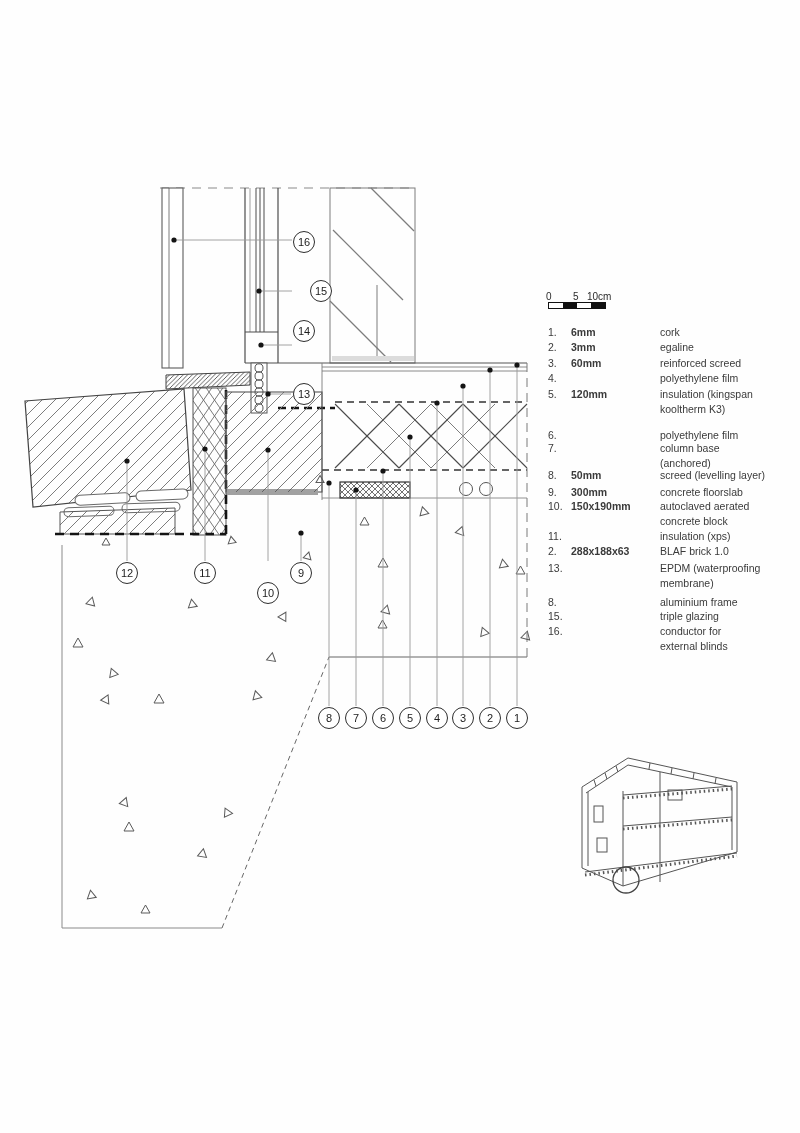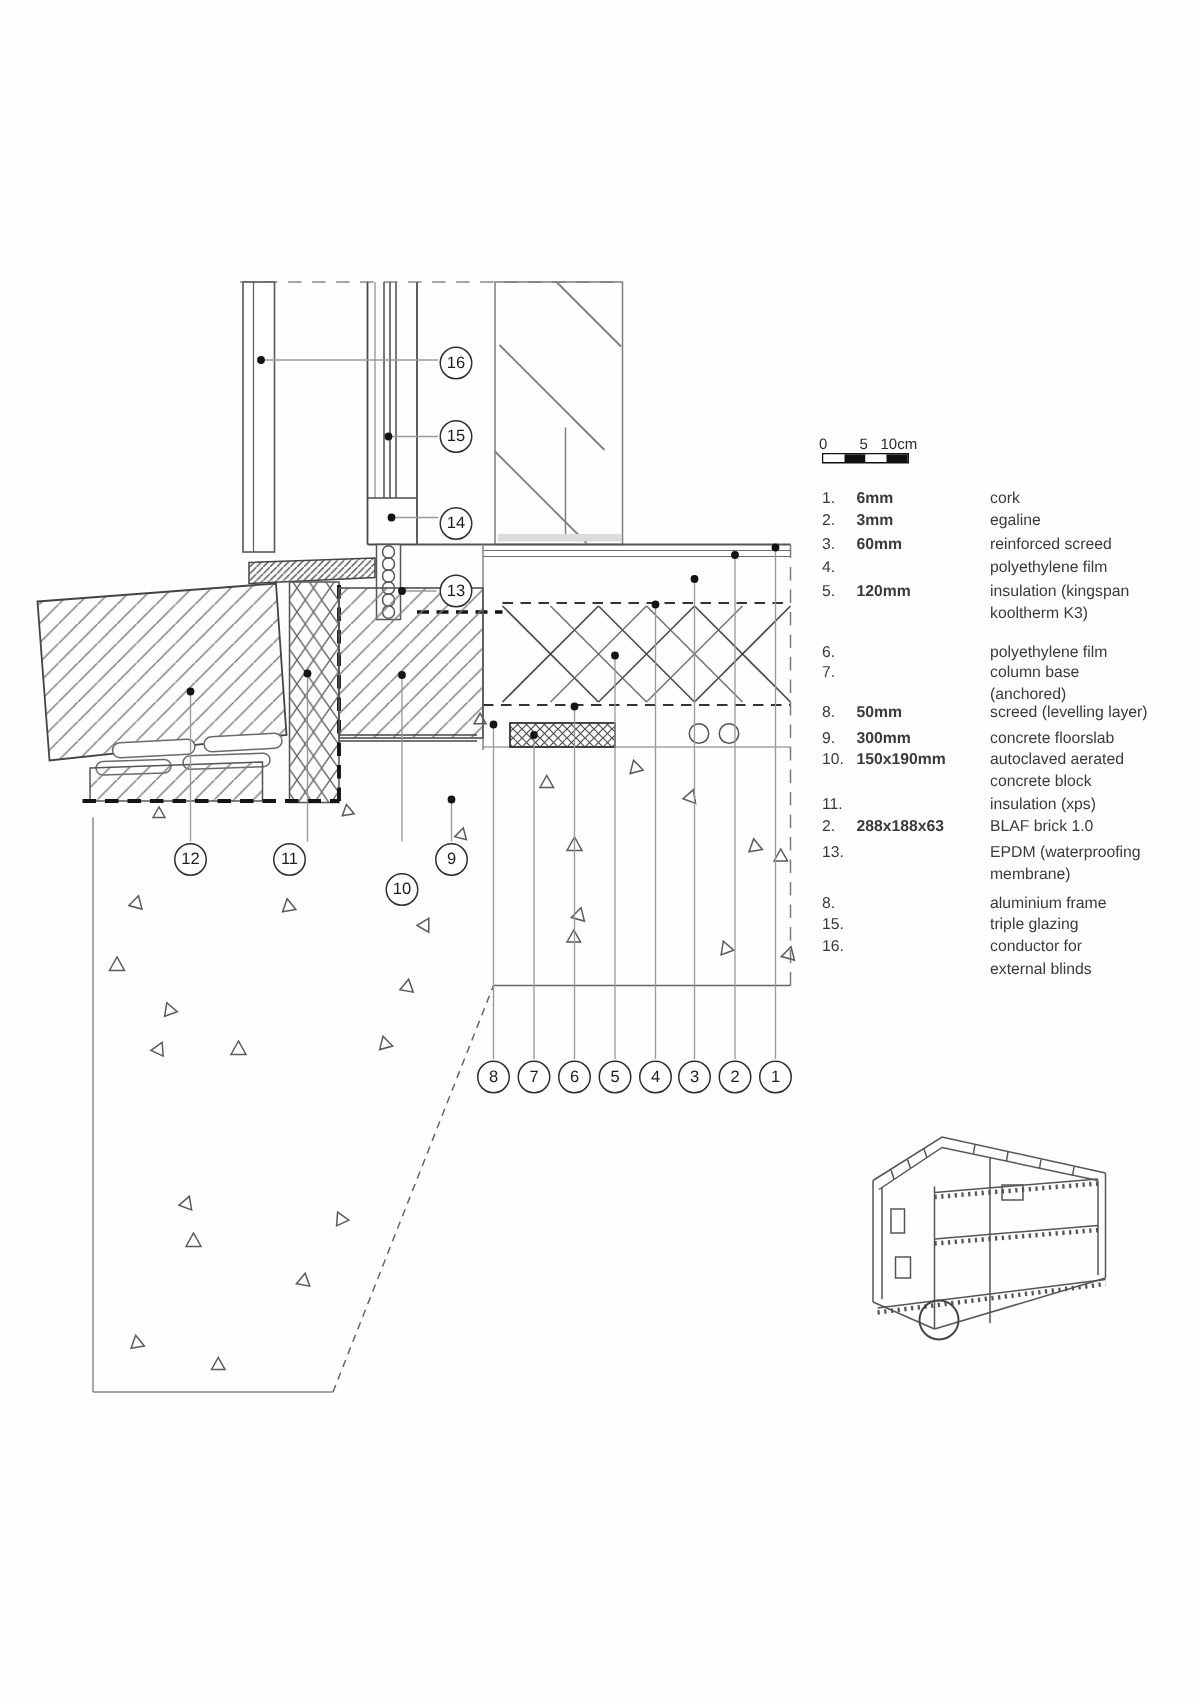--- a/index.html
+++ b/index.html
@@ -342,25 +342,25 @@
         <span class="desc">triple glazing</span>
       </div>
       <div class="lrow" style="top: 624px;">
         <span class="num">16.</span>
         <span class="size"></span>
         <span class="desc">conductor for<br>external blinds</span>
       </div>
     </div>
   <div id="callouts">
       <div class="callout" style="left: 293px; top: 231px;">16</div>
-      <div class="callout" style="left: 293px; top: 280px;">15</div>
-      <div class="callout" style="left: 293px; top: 338px;">14</div>
+      <div class="callout" style="left: 310px; top: 280px;">15</div>
+      <div class="callout" style="left: 293px; top: 320px;">14</div>
       <div class="callout" style="left: 293px; top: 383px;">13</div>
       <div class="callout" style="left: 116px; top: 562px;">12</div>
-      <div class="callout" style="left: 182px; top: 562px; text-align: center;">11</div>
+      <div class="callout" style="left: 194px; top: 562px; text-align: center;">11</div>
       <div class="callout" style="left: 257px; top: 582px;">10</div>
       <div class="callout" style="left: 290px; top: 562px;">9</div>
       <div class="callout" style="left: 318px; top: 707px;">8</div>
       <div class="callout" style="left: 345px; top: 707px;">7</div>
       <div class="callout" style="left: 372px; top: 707px;">6</div>
       <div class="callout" style="left: 399px; top: 707px;">5</div>
       <div class="callout" style="left: 426px; top: 707px;">4</div>
       <div class="callout" style="left: 452px; top: 707px;">3</div>
       <div class="callout" style="left: 479px; top: 707px;">2</div>
       <div class="callout" style="left: 506px; top: 707px;">1</div>

